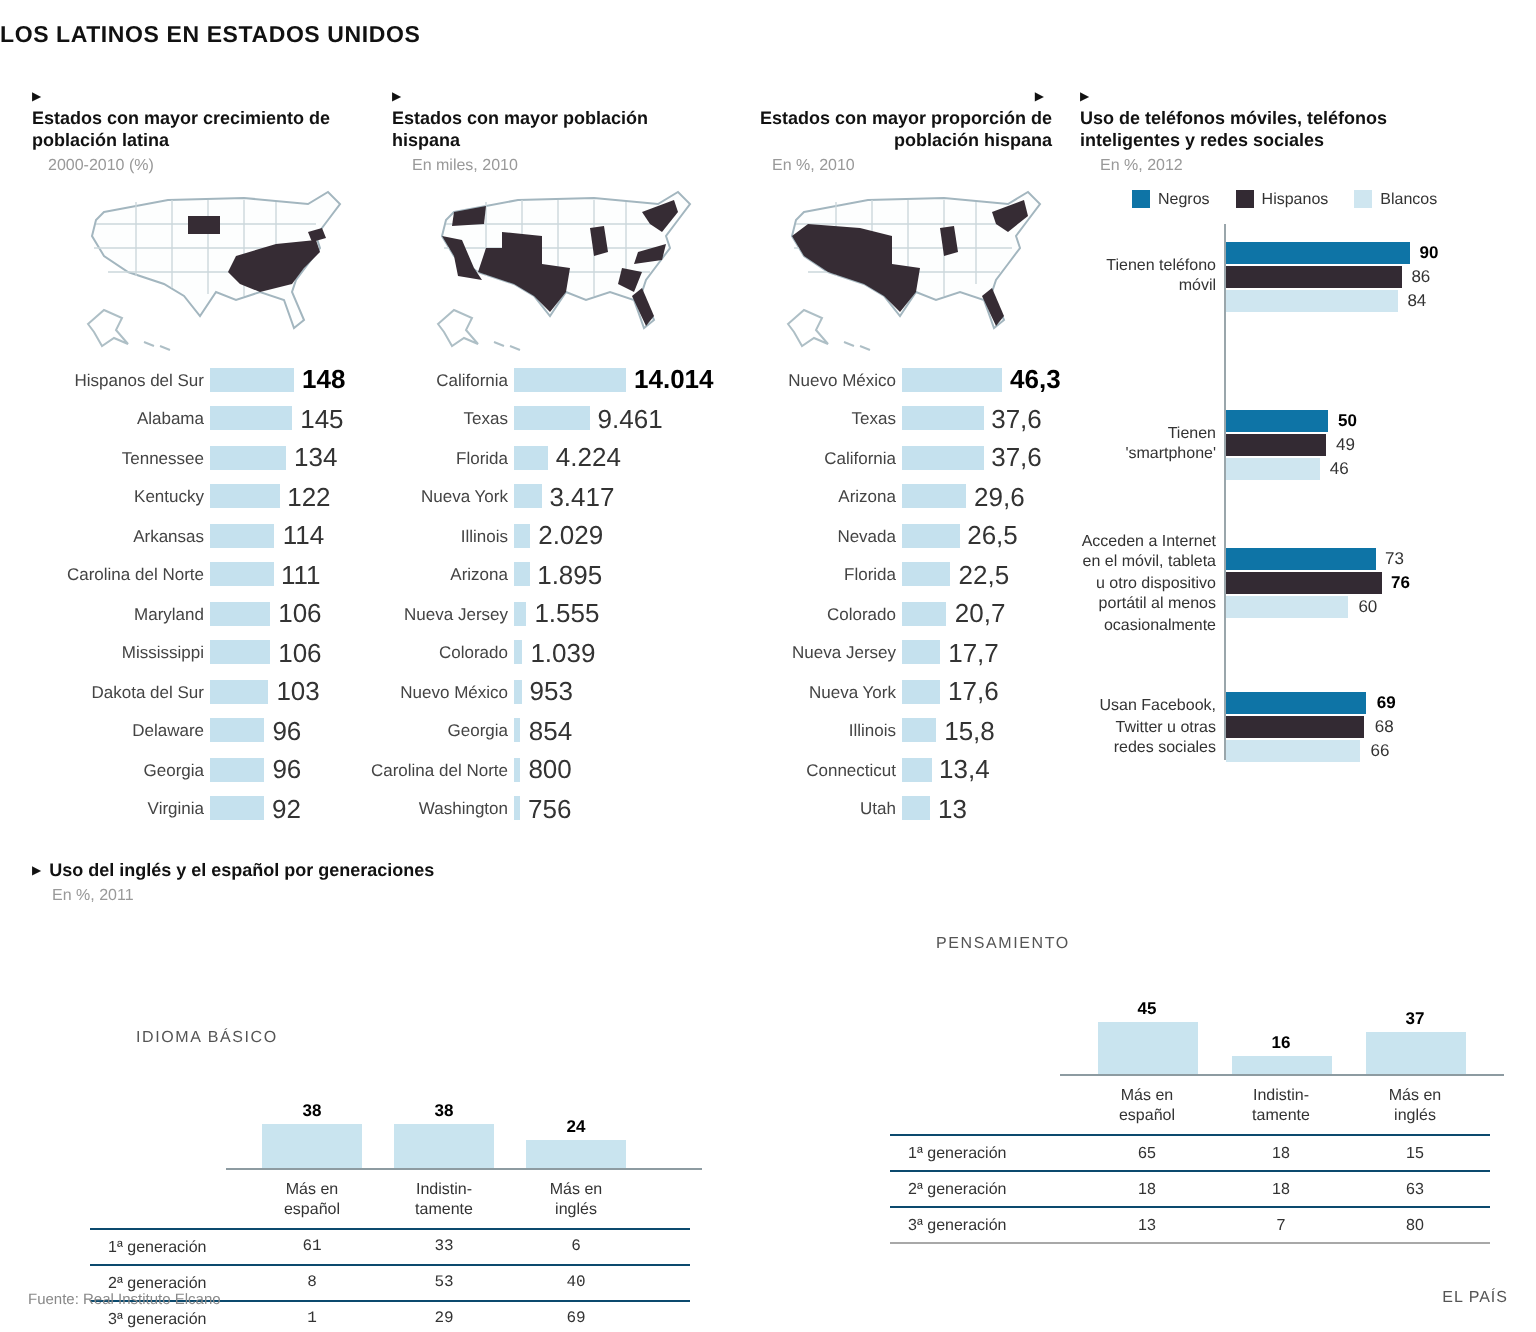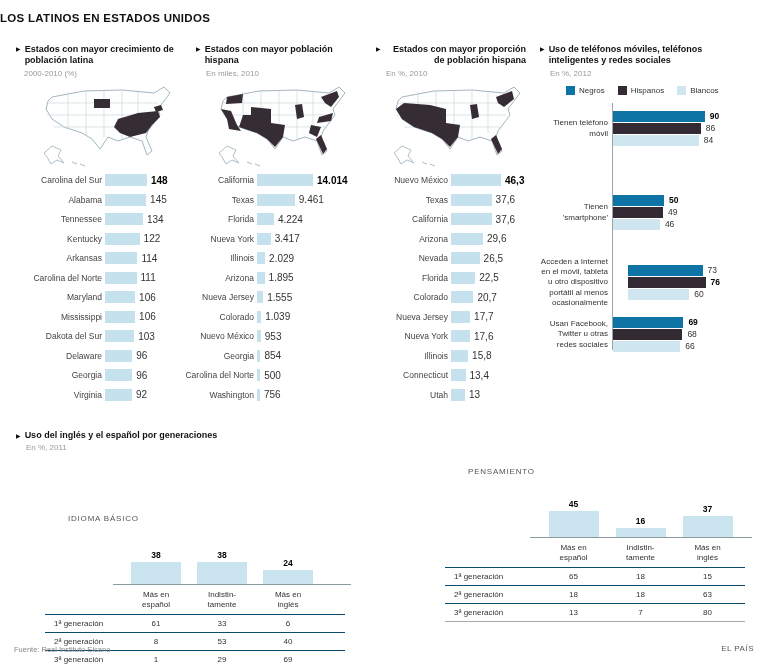--- a/index.html
+++ b/index.html
@@ -6,21 +6,21 @@
   body{width:768px;height:666px;position:relative;overflow:hidden;
        font-family:"Liberation Sans","DejaVu Sans",sans-serif;color:#333;}
   .canvas{position:absolute;inset:0;}
   .title{position:absolute;left:0;top:12px;font-size:11.5px;font-weight:bold;color:#111;letter-spacing:.3px;}
   
   .panel{position:absolute;top:44px;}
   .p1{left:14px;width:176px;}
   .p2{left:182px;width:182px;}
   .p3{left:372px;width:164px;}
   .p4{left:540px;width:226px;}
-  .phead{display:flex;font-size:9px;font-weight:bold;color:#111;line-height:1.25;}
+  .phead{display:flex;font-size:9px;font-weight:bold;color:#111;line-height:1.25;flex-direction:column;}
   .bullet{font-size:6px;margin:2px 4px 0 0;color:#111;}
   .psub{font-size:8px;color:#999;margin:2px 0 0 10px;}
   .p1 .phead{margin-left:2px;width:168px;}
   .p2 .phead{margin-left:14px;width:140px;}
   .p3 .phead{margin-left:4px;width:150px;text-align:right;}
   .map{display:block;margin-top:5px;}
   .p1 .map{margin-left:20px;}
   .p2 .map{margin-left:27px;}
   .p3 .map{margin-left:12px;}
   .map-outline{fill:#fdfefe;stroke:#a3b6bf;stroke-width:1;}
@@ -28,35 +28,35 @@
   .map-dark{fill:#362c34;stroke:none;}
   .map-inset{fill:none;stroke:#aebfc6;stroke-width:1;}
   
   .rows{margin-top:3px;}
   .srow{display:flex;align-items:center;height:19.5px;}
   .slabel{flex:none;text-align:right;font-size:8.5px;color:#444;white-space:nowrap;}
   .p1 .slabel{width:88px;}
   .p2 .slabel{width:72px;}
   .p3 .slabel{width:76px;}
   .sbar{flex:none;height:12px;background:#c5e1ee;margin-left:3px;}
-  .sval{font-size:10px;margin-left:4px;color:#333;}
+  .sval{font-size:13px;margin-left:4px;color:#333;}
   .bold{font-weight:bold;color:#000;}
   
   .p4 .phead{width:176px;}
   .p4 .psub{margin-left:10px;}
   .legend{display:flex;gap:13px;margin:8px 0 8px 26px;align-items:center;}
   .litem{display:flex;align-items:center;gap:4px;}
   .lswatch{width:9px;height:9px;display:inline-block;}
   .ltext{font-size:8px;color:#333;}
   .tech-chart{position:relative;padding-top:8px;}
   .tech-axis{position:absolute;left:72px;top:0;bottom:2px;width:1px;background:#9aa6ab;}
   .tgroup{display:flex;align-items:center;}
   .tg-0{margin-bottom:48px;}
   .tg-1{margin-bottom:26px;}
-  .tg-2{margin-bottom:8px;gap:15px;}
+  .tg-2{margin-bottom:28px;}
   .tlabel{flex:none;width:68px;text-align:right;font-size:8px;color:#333;line-height:1.3;padding-right:5px;}
   .tbars{flex:none;margin-left:0px;}
   .tbar-row{display:flex;align-items:center;height:12px;}
   .tbar{display:inline-block;height:11px;}
   .tval{font-size:8.5px;margin-left:5px;line-height:11px;}
   
   .lang-head{position:absolute;left:16px;top:430px;display:flex;font-size:9px;font-weight:bold;color:#111;}
   .lang-sub{position:absolute;left:26px;top:443px;font-size:8px;color:#999;}
   .gen{position:absolute;top:463px;width:310px;height:172px;}
   #gen-0{left:45px;margin-top:47px;}
@@ -79,21 +79,21 @@
   .gcol{text-align:center;font-size:8px;color:#333;line-height:1.25;white-space:pre-line;}
   #gen-0 .gcol{width:66px;}
   #gen-1 .gcol{width:67px;}
   .gtable{position:absolute;top:104px;left:0;width:300px;}
   .grow{display:flex;align-items:center;height:17px;border-top:1px solid #0c4a6e;}
   .grow:last-child{border-bottom:1px solid #a8a8a8;}
   .growlabel{flex:none;font-size:8px;color:#333;padding-left:9px;}
   #gen-0 .growlabel{width:69px;}
   #gen-1 .growlabel{width:86px;}
   .gtd{flex:none;text-align:center;font-size:8px;color:#333;}
-  #gen-0 .gtd{width:66px;}
+  #gen-0 .gtd{width:66px;font-family:Liberation Mono, monospace;}
   #gen-1 .gtd{width:67px;}
   
   .footer-source{position:absolute;left:14px;top:645px;font-size:7.5px;color:#888;}
   .footer-brand{position:absolute;right:14px;top:644px;font-size:8px;color:#555;letter-spacing:.5px;}
 </style>
 </head>
 <body>
 
 <div class="canvas">
   <div class="title">LOS LATINOS EN ESTADOS UNIDOS</div>
@@ -107,21 +107,21 @@
     <svg class="map" width="150" height="85" viewBox="0 0 150 85">
       <path class="map-outline" d="M18,14 L50,8 L88,7 L120,10 L130,4 L136,10 L130,18 L124,26 L126,32 L120,40 L114,48 L112,54 L118,68 L113,72 L108,58 L96,54 L84,58 L74,54 L66,66 L58,56 L48,50 L30,44 L18,36 L12,26 L14,18 Z"></path>
       <path class="map-grid" d="M34,9 V46 M52,8 V52 M70,8 V55 M88,8 V56 M104,9 V50 M14,20 H124 M13,32 H122 M20,44 H116"></path>
       <path class="map-inset" d="M10,70 l8,-7 l9,4 l-3,6 l6,7 l-7,-3 l-6,4 l-4,-7 z M38,79 l5,2 M46,81 l5,2"></path>
       <path class="map-dark" d="M60,16 h16 v9 h-16 z"></path>
       <path class="map-dark" d="M84,36 L104,30 L124,28 L126,34 L118,42 L112,50 L104,52 L96,54 L86,50 L80,44 Z"></path>
       <path class="map-dark" d="M120,24 l7,-2 l2,5 l-7,2 z"></path>
     </svg>
     <div class="rows" id="rows-0">
         <div class="srow">
-          <span class="slabel">Carolina del Sur</span>
+          <span class="slabel">Hispanos del Sur</span>
           <span class="sbar" style="width: 42px;"></span>
           <span class="sval bold">148</span>
         </div>
         <div class="srow">
           <span class="slabel">Alabama</span>
           <span class="sbar" style="width: 41.1px;"></span>
           <span class="sval">145</span>
         </div>
         <div class="srow">
           <span class="slabel">Tennessee</span>
@@ -242,21 +242,21 @@
           <span class="sval">953</span>
         </div>
         <div class="srow">
           <span class="slabel">Georgia</span>
           <span class="sbar" style="width: 3.4px;"></span>
           <span class="sval">854</span>
         </div>
         <div class="srow">
           <span class="slabel">Carolina del Norte</span>
           <span class="sbar" style="width: 3.2px;"></span>
-          <span class="sval">500</span>
+          <span class="sval">800</span>
         </div>
         <div class="srow">
           <span class="slabel">Washington</span>
           <span class="sbar" style="width: 3px;"></span>
           <span class="sval">756</span>
         </div>
       </div>
   </section>
 
   <section class="panel p3">

